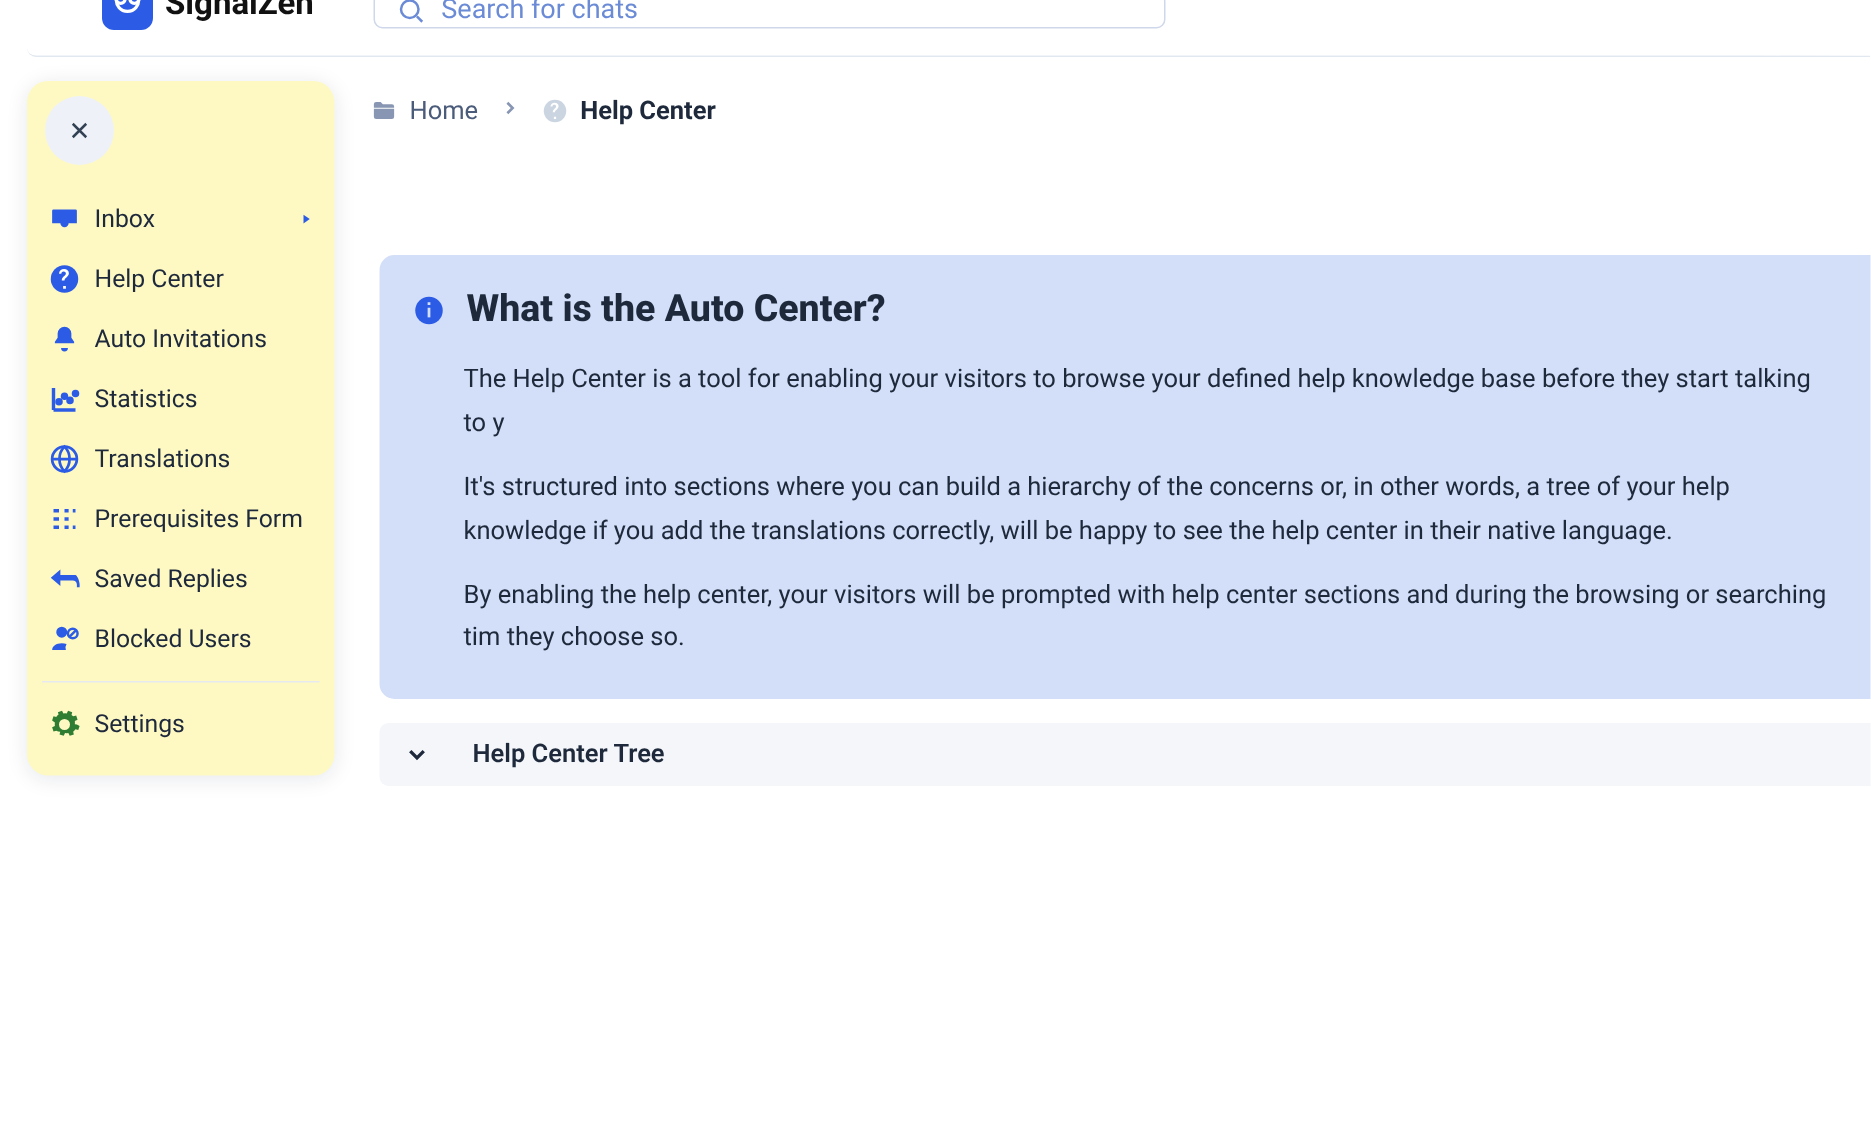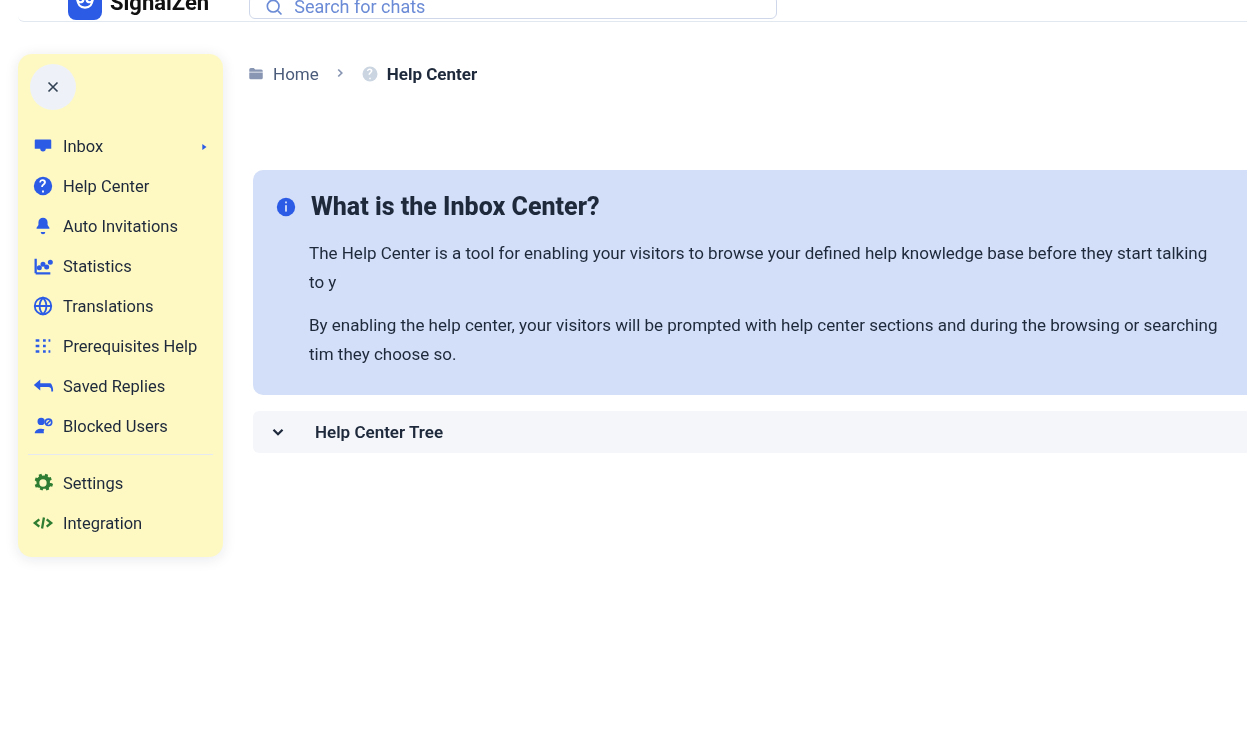--- a/index.html
+++ b/index.html
@@ -1,20 +1,20 @@
 <!DOCTYPE html>
 <html><head>
 <meta charset="utf-8">
 <style>
   * { box-sizing: border-box; margin: 0; padding: 0; font-family: -apple-system, BlinkMacSystemFont, "Segoe UI", Roboto, Helvetica, Arial, sans-serif; }
   body { background: #ffffff; color: #1e293b; font-size: 16px; width: 1247px; height: 751px; overflow: hidden; }
 
   
   .header {
-    height: 22px;
+    height: 38px;
     border-bottom: 1px solid #e2e8f0;
     display: flex;
     align-items: flex-start;
     padding-left: 50px;
     margin-left: 18px;
     border-bottom-left-radius: 6px;
     padding-top: 0;
   }
   .logo {
     display: flex;
@@ -214,21 +214,21 @@
       </span>
       <span class="label">Translations</span>
     </li>
     <li>
       <span class="icon">
         <svg viewBox="0 0 24 24" fill="none" stroke="currentColor" stroke-width="2.5">
             <path d="M4 6h4M4 12h4M4 18h4"></path>
             <path d="M12 6h8M12 12h5M12 18h8" stroke-dasharray="3 3"></path>
           </svg>
       </span>
-      <span class="label">Prerequisites Help</span>
+      <span class="label">Prerequisites Form</span>
     </li>
     <li>
       <span class="icon">
         <svg viewBox="0 0 24 24" fill="currentColor">
             <path d="M20 9H9V5l-7 6 7 6v-4h9c1.5 0 3 1 3 3v2h2v-2c0-3-2-7-3-7z"></path>
           </svg>
       </span>
       <span class="label">Saved Replies</span>
     </li>
     <li>
@@ -242,28 +242,20 @@
       <span class="label">Blocked Users</span>
     </li>
     <div class="sep"></div>
     <li>
       <span class="icon" style="color:#2e7d32">
         <svg viewBox="0 0 24 24" fill="currentColor">
             <path d="M12 8a4 4 0 100 8 4 4 0 000-8zm9 4l2 1-1 3-2-.5a8 8 0 01-1.7 1.7l.5 2-3 1-1-2a8 8 0 01-2.4 0l-1 2-3-1 .5-2A8 8 0 016 16.5L4 17l-1-3 2-1a8 8 0 010-2.4L3 9l1-3 2 .5A8 8 0 017.7 4.8L7.2 3l3-1 1 2a8 8 0 012.4 0l1-2 3 1-.5 2A8 8 0 0118.5 6L20.5 5.5l1 3-2 1a8 8 0 010 2.4z"></path>
           </svg>
       </span>
       <span class="label">Settings</span>
-    </li>
-    <li>
-      <span class="icon" style="color:#2e7d32">
-        <svg viewBox="0 0 24 24" fill="none" stroke="currentColor" stroke-width="2.5">
-            <path d="M8 8l-5 4 5 4M16 8l5 4-5 4M13 6l-2 12"></path>
-          </svg>
-      </span>
-      <span class="label">Integration</span>
     </li>
   </ul>
 </div>
 
 <div class="main">
   <div class="crumbs">
     <span class="home">
       <svg viewBox="0 0 24 24" fill="currentColor">
           <path d="M3 6a2 2 0 012-2h4l2 2h8a2 2 0 012 2v1H3V6zm0 4h18v7a2 2 0 01-2 2H5a2 2 0 01-2-2v-7z"></path>
         </svg>
@@ -283,24 +275,25 @@
     </span>
   </div>
 
   <div class="info-box">
     <div class="info-head">
       <svg viewBox="0 0 24 24" fill="currentColor">
           <circle cx="12" cy="12" r="10"></circle>
           <rect x="11" y="10" width="2" height="7" fill="#d3dff8"></rect>
           <rect x="11" y="6" width="2" height="2" fill="#d3dff8"></rect>
         </svg>
-      <h2 class="info-title">What is the Inbox Center?</h2>
+      <h2 class="info-title">What is the Auto Center?</h2>
     </div>
     <div class="info-body">
       <p>The Help Center is a tool for enabling your visitors to browse your defined help knowledge base before they start talking to y</p>
+      <p>It's structured into sections where you can build a hierarchy of the concerns or, in other words, a tree of your help knowledge if you add the translations correctly, will be happy to see the help center in their native language.</p>
       <p>By enabling the help center, your visitors will be prompted with help center sections and during the browsing or searching tim they choose so.</p>
     </div>
   </div>
 
   <div class="tree-header">
     <svg viewBox="0 0 24 24" fill="none" stroke="currentColor" stroke-width="3">
         <path d="M6 9l6 6 6-6"></path>
       </svg>
     <span class="tree-title">Help Center Tree</span>
   </div>

